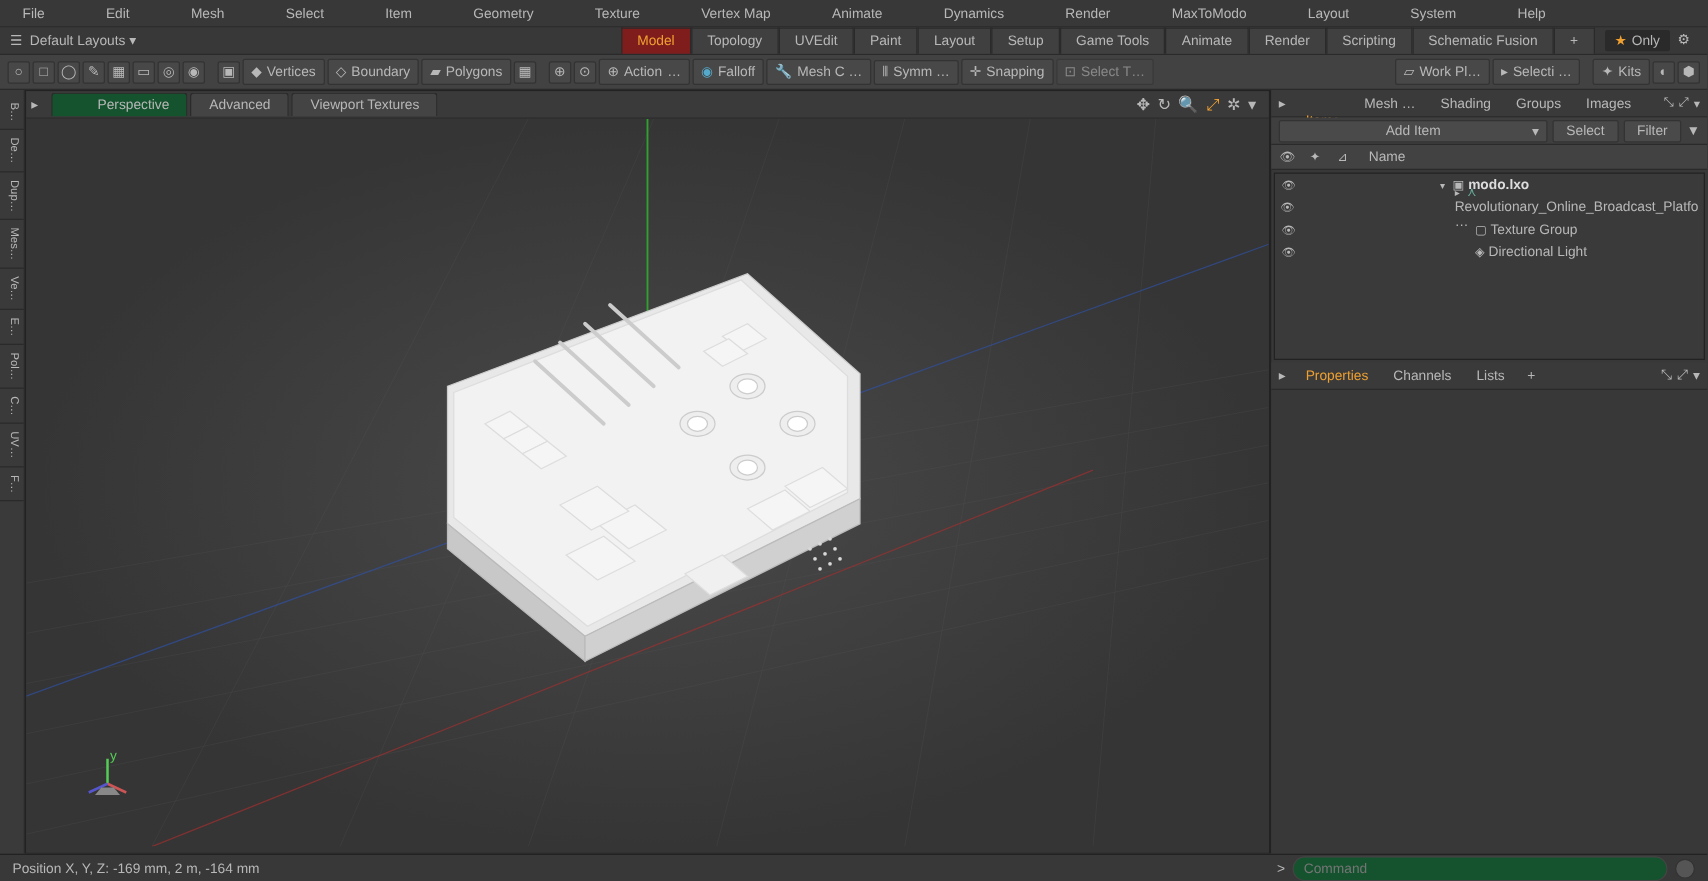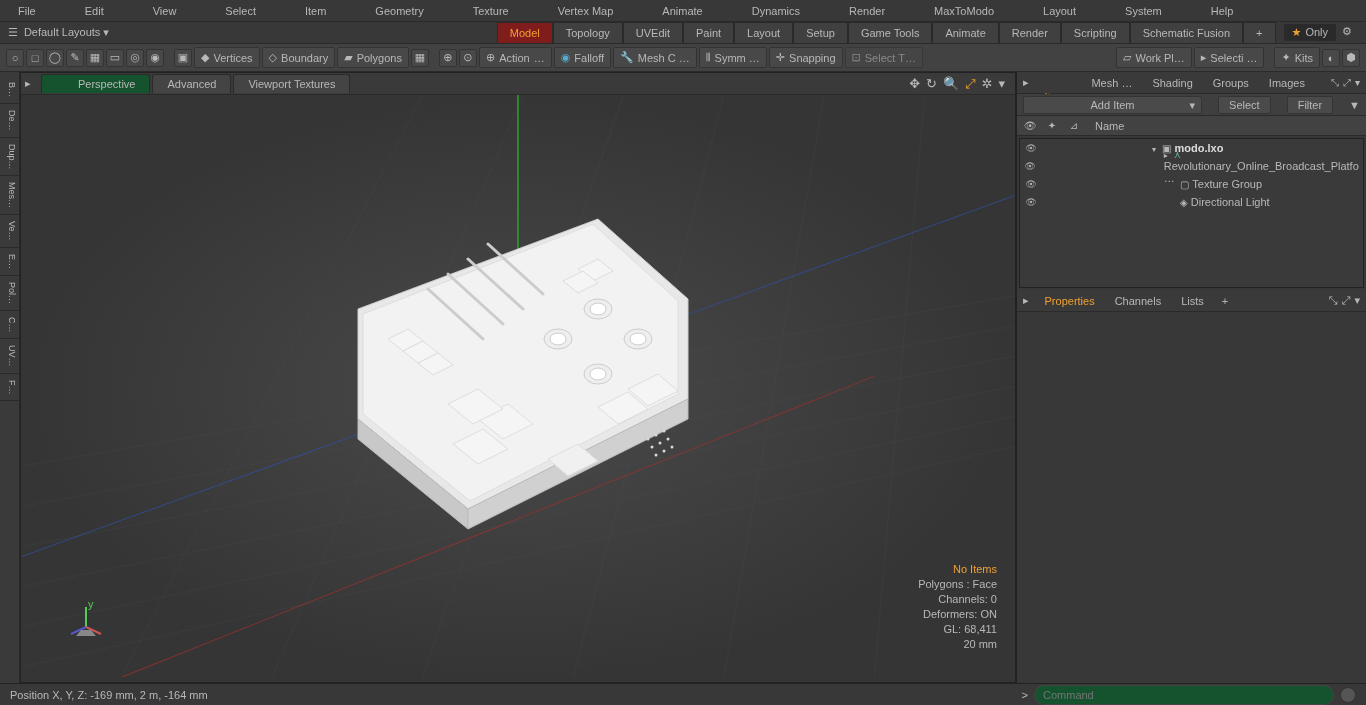--- a/index.html
+++ b/index.html
@@ -43,21 +43,21 @@
 .vp-info { position: absolute; right: 18px; bottom: 30px; text-align: right; line-height: 15px; font-size: 11px; }
 .vp-info .noitems { color: #f0a030; }
 
 .rightpanel { width: 350px; background: #383838; display: flex; flex-direction: column; border-left: 1px solid #222; }
 .rp-tabs { height: 22px; display: flex; align-items: center; background: #3a3a3a; border-bottom: 1px solid #2a2a2a; }
 .rp-tabs .rtab { padding: 3px 10px; cursor: pointer; }
 .rp-tabs .rtab.active { color: #f0a030; margin-top: 29px; }
 .rp-tabs .ricons { margin-left: auto; display: flex; gap: 4px; padding-right: 6px; }
 .rp-tabs .ricons span { cursor: pointer; font-size: 10px; }
 
-.rp-toolbar { height: 22px; display: flex; align-items: center; gap: 16px; padding: 0 6px; background: #3f3f3f; border-bottom: 1px solid #2a2a2a; }
+.rp-toolbar { height: 22px; display: flex; align-items: center; gap: 4px; padding: 0 6px; background: #3f3f3f; border-bottom: 1px solid #2a2a2a; }
 .rp-toolbar .additem { flex: 1; background: #4a4a4a; border: 1px solid #333; padding: 2px 8px; text-align: center; cursor: pointer; border-radius: 2px; position: relative; }
 .rp-toolbar .additem::after { content: "▾"; position: absolute; right: 6px; }
 .rp-toolbar .rbtn { background: #4a4a4a; border: 1px solid #333; padding: 2px 10px; cursor: pointer; border-radius: 2px; }
 
 .rp-header { height: 20px; display: flex; align-items: center; background: #424242; border-bottom: 1px solid #2a2a2a; padding: 0 4px; gap: 4px; }
 .rp-header .hicon { width: 18px; text-align: center; font-size: 10px; }
 .rp-header .hname { flex: 1; padding-left: 8px; }
 
 .rp-tree { flex: 0 0 150px; background: #3a3a3a; overflow: auto; border: 1px solid #222; margin: 2px; }
 .rp-tree .row { display: flex; align-items: center; height: 18px; padding: 0 4px; gap: 4px; cursor: pointer; }
@@ -82,21 +82,21 @@
 .statusbar .cmd .rec { width: 16px; height: 16px; border-radius: 50%; background: #555; border: 1px solid #333; }
 
 svg.model { position: absolute; left: 50%; top: 50%; transform: translate(-50%, -55%); }
 </style>
 </head>
 <body>
 
 <div class="menubar">
   <span>File</span>
   <span>Edit</span>
-  <span>View</span>
+  <span>Mesh</span>
   <span>Select</span>
   <span>Item</span>
   <span>Geometry</span>
   <span>Texture</span>
   <span>Vertex Map</span>
   <span>Animate</span>
   <span>Dynamics</span>
   <span>Render</span>
   <span>MaxToModo</span>
   <span>Layout</span>
@@ -299,28 +299,20 @@
       </svg>
 
       <svg class="axis-widget" viewBox="0 0 40 40">
         <line x1="20" y1="25" x2="20" y2="5" stroke="#5c5" stroke-width="2"></line>
         <line x1="20" y1="25" x2="35" y2="32" stroke="#c55" stroke-width="2"></line>
         <line x1="20" y1="25" x2="5" y2="32" stroke="#55c" stroke-width="2"></line>
         <polygon points="15,28 25,28 30,34 10,34" fill="#888"></polygon>
         <text x="22" y="6" fill="#5c5" font-size="7">y</text>
       </svg>
 
-      <div class="vp-info">
-        <div class="noitems">No Items</div>
-        <div>Polygons : Face</div>
-        <div>Channels: 0</div>
-        <div>Deformers: ON</div>
-        <div>GL: 68,411</div>
-        <div>20 mm</div>
-      </div>
     </div>
   </div>
 
   <div class="rightpanel">
     <div class="rp-tabs">
       <span style="padding:0 6px;cursor:pointer">▸</span>
       <div class="rtab active">Items</div>
       <div class="rtab">Mesh …</div>
       <div class="rtab">Shading</div>
       <div class="rtab">Groups</div>

